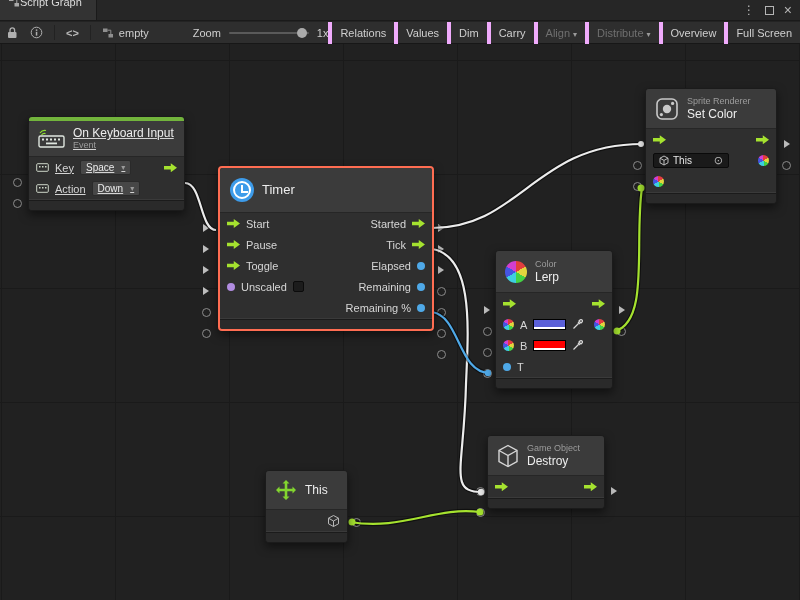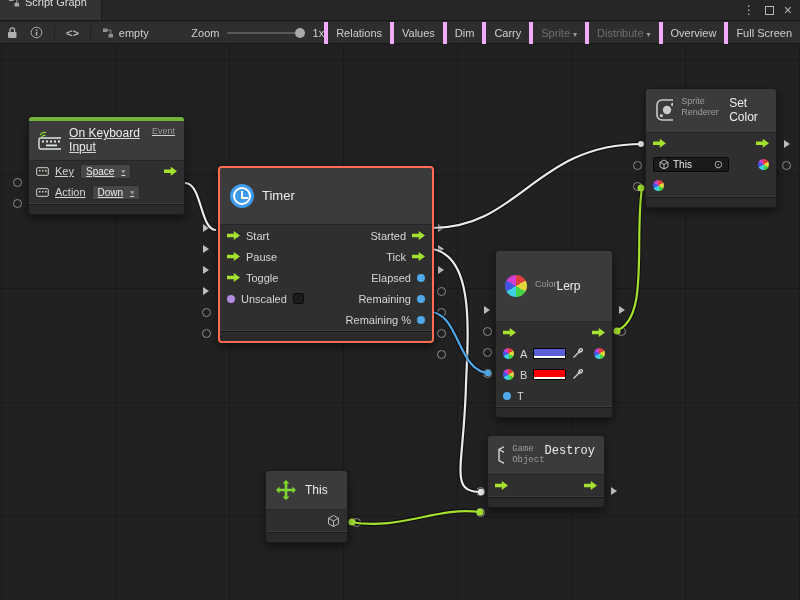--- a/index.html
+++ b/index.html
@@ -2,21 +2,21 @@
 <html style="--flow_green: #a5e22f; --value_blue: #4fa9e8; --bool_purple: #b18ce0; --object_blue: #9cc1d6; --wire_white: #ececec; --selection: #ff6d52; --event_green: #72b43c; --swatch_a: #5a5fd8; --swatch_b: #ff0000;"><head>
 <meta charset="utf-8">
 <style>
   * { margin:0; padding:0; box-sizing:border-box; }
   html,body { width:800px; height:600px; overflow:hidden; background:#232323;
     font-family:"Liberation Sans", sans-serif; color:#d4d4d4; }
 
   
   .titlebar { position:absolute; left:0; top:0; width:800px; height:21px;
     background:#262626; border-bottom:1px solid #1a1a1a; display:flex; align-items:stretch; }
-  .tab { display:flex; align-items:center; gap:5px; padding:0 14px 16px 8px;
+  .tab { display:flex; align-items:center; padding:0 14px 16px 8px;
     background:#333333; border-right:1px solid #1a1a1a; font-size:11px; color:#dcdcdc; }
   .win-controls { margin-left:auto; display:flex; align-items:center; gap:10px; padding-right:8px; color:#b5b5b5; }
   .win-controls span { cursor:default; font-size:12px; line-height:1; }
   .sq { width:9px; height:9px; border:1px solid #b5b5b5; display:inline-block; }
 
   
   .toolbar { position:absolute; left:0; top:22px; width:800px; height:22px;
     background:#2e2e2e; border-bottom:1px solid #171717; display:flex; align-items:center;
     font-size:11px; color:#cfcfcf; }
   .toolbar .vsep { width:1px; height:15px; background:#222; margin:0 5px; }
@@ -48,21 +48,21 @@
 
   
   .node { position:absolute; z-index:3; background:#2f2f2f; border:1px solid #1b1b1b;
     border-radius:4px; box-shadow:0 4px 10px rgba(0,0,0,.5); font-size:11px; }
   .node.selected { border:2px solid var(--selection); }
   .event-bar { height:4px; background:var(--event_green); border-radius:3px 3px 0 0; }
   .nhdr { display:flex; align-items:center; gap:8px; padding:5px 9px;
     background:#3b3b3b; border-bottom:1px solid #262626; border-radius:3px 3px 0 0; }
   .nhdr .ttl { font-size:12px; color:#ededed; line-height:1.2; }
   .nhdr .cat { font-size:9px; color:#9c9c9c; line-height:1.2; }
-  .hcol { display:flex; }
+  .hcol { display:flex; flex-direction:column; }
   .nfoot { height:11px; background:#2a2a2a; border-top:1px solid #3a3a3a;
     box-shadow:inset 0 1px 0 rgba(0,0,0,.35); border-radius:0 0 3px 3px; }
 
   .prow { height:21px; display:flex; align-items:center; justify-content:space-between; padding:0 7px; }
   .pl,.pr { display:flex; align-items:center; gap:6px; }
   .plabel { color:#d6d6d6; white-space:nowrap; }
 
   .arrow { width:13px; height:9px; background:var(--flow_green); flex:none;
     clip-path:polygon(0 30%,52% 30%,52% 0,100% 50%,52% 100%,52% 70%,0 70%); }
   .dot { width:8px; height:8px; border-radius:50%; flex:none; }
@@ -140,21 +140,21 @@
     <span class="slider-knob"></span>
   </span>
   <span>1x</span>
 
   <span style="margin-left:auto;"></span>
   <span class="tbtn">Relations</span>
   <span class="tbtn">Values</span>
   <span class="tbtn">Dim</span>
   <span class="tbtn">Carry</span>
   <span class="tbtn disabled">
-    <span>Sprite</span><span class="caret">▾</span>
+    <span>Align</span><span class="caret">▾</span>
   </span>
   <span class="tbtn disabled">
     <span>Distribute</span><span class="caret">▾</span>
   </span>
   <span class="tbtn">Overview</span>
   <span class="tbtn">Full Screen</span>
 </div>
 
 <div class="canvas">
 
@@ -278,21 +278,21 @@
           <span>Down</span>
           <span class="caret">▾</span>
         </span>
       </div>
       <div class="pr"></div>
     </div>
     <div class="nfoot"></div>
   </div>
 
   <div class="node selected" style="left:218px;top:122px;width:216px;">
-    <div class="nhdr" style="padding:16px 10px;">
+    <div class="nhdr" style="padding:10px 10px;">
       <span class="clock"></span>
       <span class="ttl" style="font-size:13px;">Timer</span>
     </div>
     <div class="prow">
       <div class="pl">
           <span class="arrow"></span>
           <span class="plabel">Start</span>
         </div>
       <div class="pr">
           <span class="plabel">Started</span>
@@ -334,21 +334,21 @@
       <div class="pl"></div>
       <div class="pr">
           <span class="plabel">Remaining %</span>
           <span class="dot d-blue"></span>
         </div>
     </div>
     <div class="nfoot"></div>
   </div>
 
   <div class="node" style="left:495px;top:206px;width:118px;">
-    <div class="nhdr" style="padding:24px 9px;">
+    <div class="nhdr" style="padding:8px 9px;">
       <span class="cwheel big"></span>
       <div class="hcol">
         <span class="cat">Color</span>
         <span class="ttl">Lerp</span>
       </div>
     </div>
     <div class="prow">
       <div class="pl">
           <span class="arrow"></span>
         </div>
@@ -445,21 +445,21 @@
       <div class="pl"></div>
       <div class="pr">
         <svg width="13" height="14">
             <path d="M6.5 1.5 L11.5 4.2 V9.8 L6.5 12.5 L1.5 9.8 V4.2 Z M1.5 4.2 L6.5 7 L11.5 4.2 M6.5 7 V12.5" stroke="#b9b9b9" fill="none"></path>
           </svg>
       </div>
     </div>
     <div class="nfoot"></div>
   </div>
 
-  <div class="node" style="left:487px;top:391px;width:118px;font-family:Liberation Mono, monospace;">
+  <div class="node" style="left:487px;top:391px;width:118px;">
     <div class="nhdr" style="padding:7px 9px;">
       <svg width="22" height="24">
         <path d="M11 1.5 L20 6.5 V17.5 L11 22.5 L2 17.5 V6.5 Z" stroke="#d6d6d6" fill="none" stroke-width="1.4"></path>
         <path d="M2 6.5 L11 11.5 L20 6.5 M11 11.5 V22.5" stroke="#d6d6d6" fill="none" stroke-width="1.4"></path>
       </svg>
       <div class="hcol">
         <span class="cat">Game Object</span>
         <span class="ttl">Destroy</span>
       </div>
     </div>

